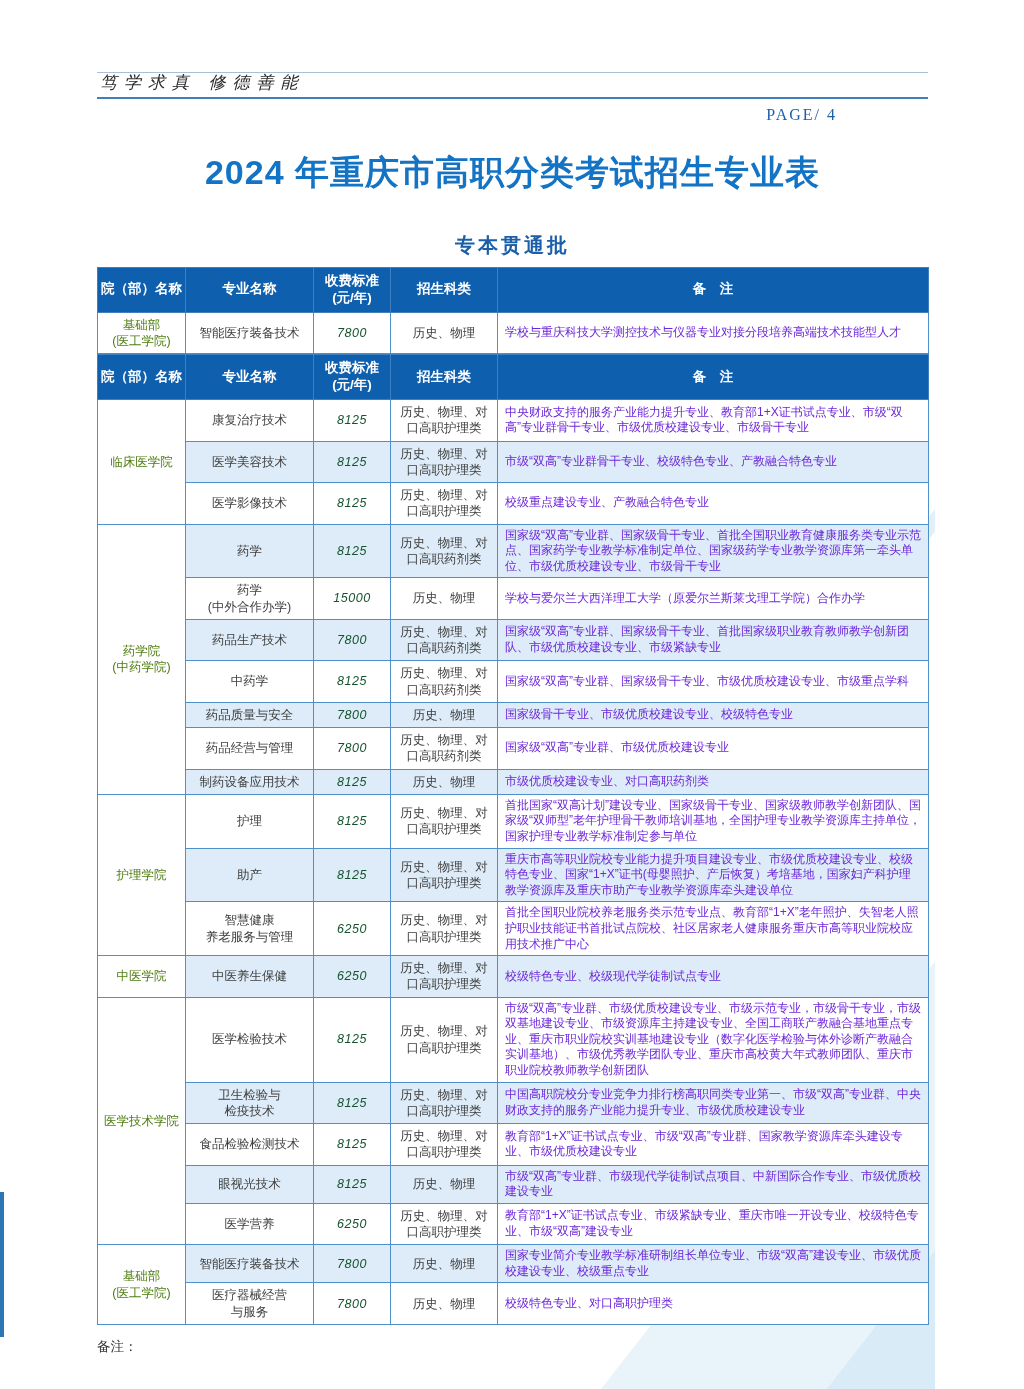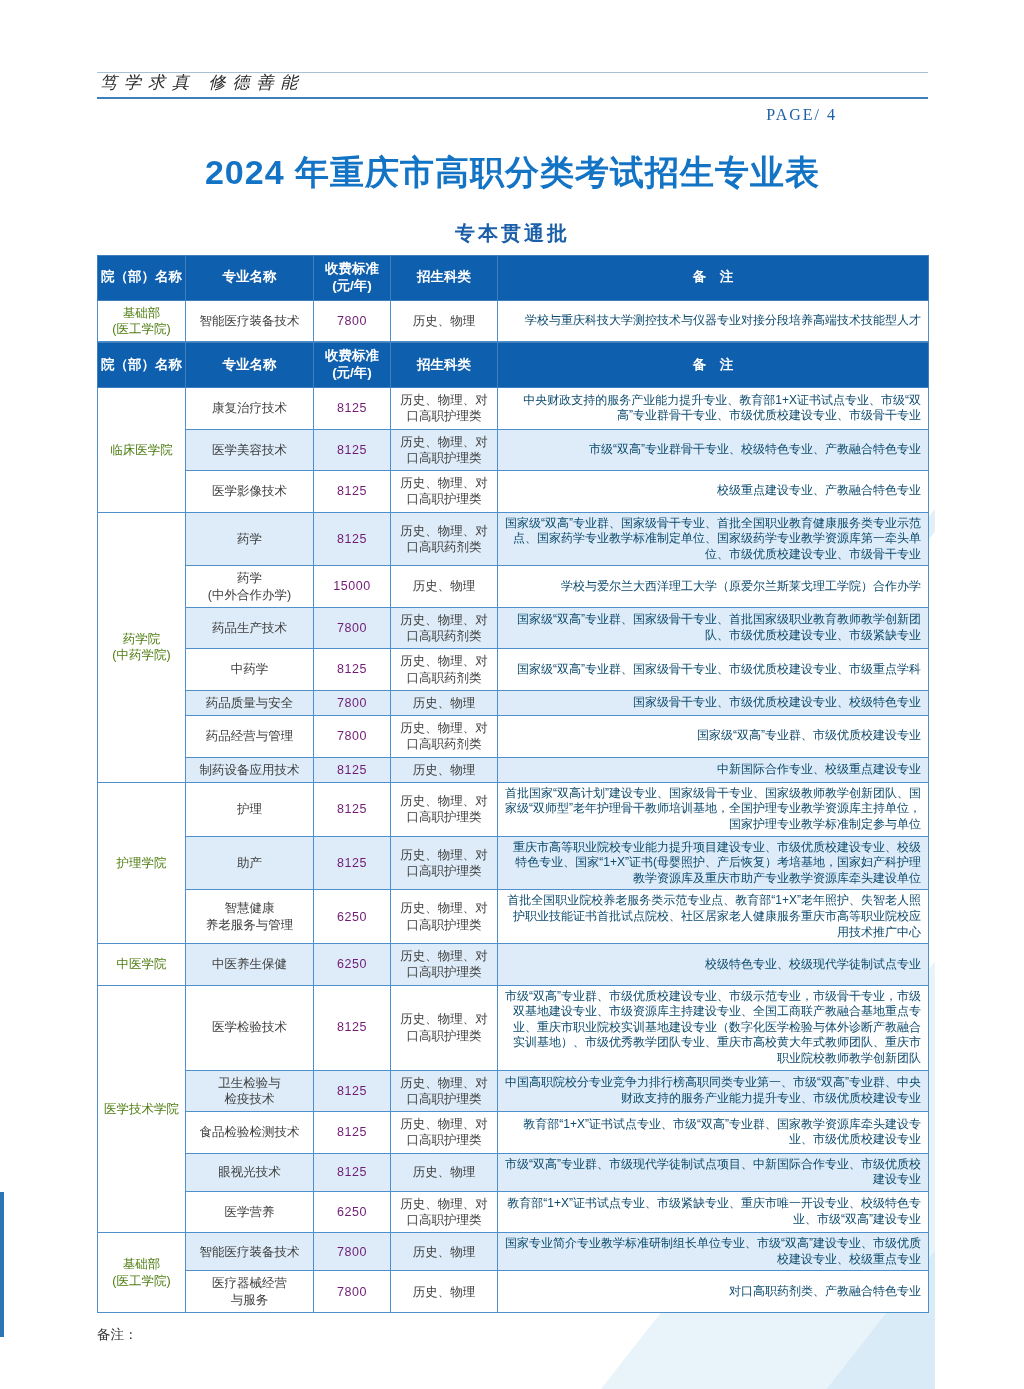--- a/index.html
+++ b/index.html
@@ -34,40 +34,40 @@
   
   .content{position:absolute;left:97px;top:0;width:831px;z-index:1;}
   .title{
     margin:150px 0 16px 0;text-align:center;
     font-size:34px;font-weight:bold;color:#1373c4;letter-spacing:1px;
   }
   .sec-head{
     text-align:center;font-family:"Liberation Serif",serif;
     font-size:20px;font-weight:bold;color:#1b5fa8;letter-spacing:3px;
   }
-  .sec-head.first{margin:24px 0 8px 0;}
+  .sec-head.first{margin:36px 0 8px 0;}
   .sec-head.second{margin:16px 0 8px 0;}
 
   
   table{width:831px;border-collapse:collapse;table-layout:fixed;background:transparent;}
   col.c1{width:88px;} col.c2{width:128px;} col.c3{width:77px;} col.c4{width:107px;} col.c5{width:431px;}
   th{
     background:#0e5fae;color:#ffffff;
     font-size:13.5px;font-weight:bold;
     padding:5px 2px;border:1px solid #3f7fbd;
     white-space:pre-line;line-height:1.25;text-align:center;
   }
   td{
     border:1px solid #4e90cc;background:#ffffff;
     font-size:12.5px;color:#404040;
     padding:4px 5px;text-align:center;line-height:1.3;vertical-align:middle;
   }
   td.major, td.college{white-space:pre-line;}
-  td.fee{color:#701a75;letter-spacing:0.5px;}
-  td.remark{text-align:right;font-size:12px;padding:3px 7px;color:#0c4a6e;}
+  td.fee{color:#14532d;letter-spacing:0.5px;font-style:italic;}
+  td.remark{text-align:left;font-size:12px;padding:3px 7px;color:#6d28d9;}
   tr.stripe td{background:#ddecf8;}
   td.college{background:#ffffff !important;color:#4d7c0f;}
 
   
   .notes{margin-top:12px;font-size:13.5px;color:#333333;line-height:1.55;}
 </style>
 </head>
 <body>
 
 <div class="page">
@@ -190,21 +190,21 @@
           <tr>
             <td class="major">药品经营与管理</td>
             <td class="fee">7800</td>
             <td class="category">历史、物理、对口高职药剂类</td>
             <td class="remark">国家级“双高”专业群、市级优质校建设专业</td>
           </tr>
           <tr class="stripe">
             <td class="major">制药设备应用技术</td>
             <td class="fee">8125</td>
             <td class="category">历史、物理</td>
-            <td class="remark">中新国际合作专业、校级重点建设专业</td>
+            <td class="remark">市级优质校建设专业、对口高职药剂类</td>
           </tr>
           <tr>
             <td rowspan="3" class="college">护理学院</td>
             <td class="major">护理</td>
             <td class="fee">8125</td>
             <td class="category">历史、物理、对口高职护理类</td>
             <td class="remark">首批国家“双高计划”建设专业、国家级骨干专业、国家级教师教学创新团队、国家级“双师型”老年护理骨干教师培训基地，全国护理专业教学资源库主持单位，国家护理专业教学标准制定参与单位</td>
           </tr>
           <tr class="stripe">
             <td class="major">助产</td>
@@ -264,21 +264,21 @@
             <td class="major">智能医疗装备技术</td>
             <td class="fee">7800</td>
             <td class="category">历史、物理</td>
             <td class="remark">国家专业简介专业教学标准研制组长单位专业、市级“双高”建设专业、市级优质校建设专业、校级重点专业</td>
           </tr>
           <tr>
             <td class="major">医疗器械经营
 与服务</td>
             <td class="fee">7800</td>
             <td class="category">历史、物理</td>
-            <td class="remark">对口高职药剂类、产教融合特色专业</td>
+            <td class="remark">校级特色专业、对口高职护理类</td>
           </tr>
         </tbody>
     </table>
 
     <div class="notes">
       <div class="notes-label">备注：</div>
     </div>
   </div>
 </div>
 

